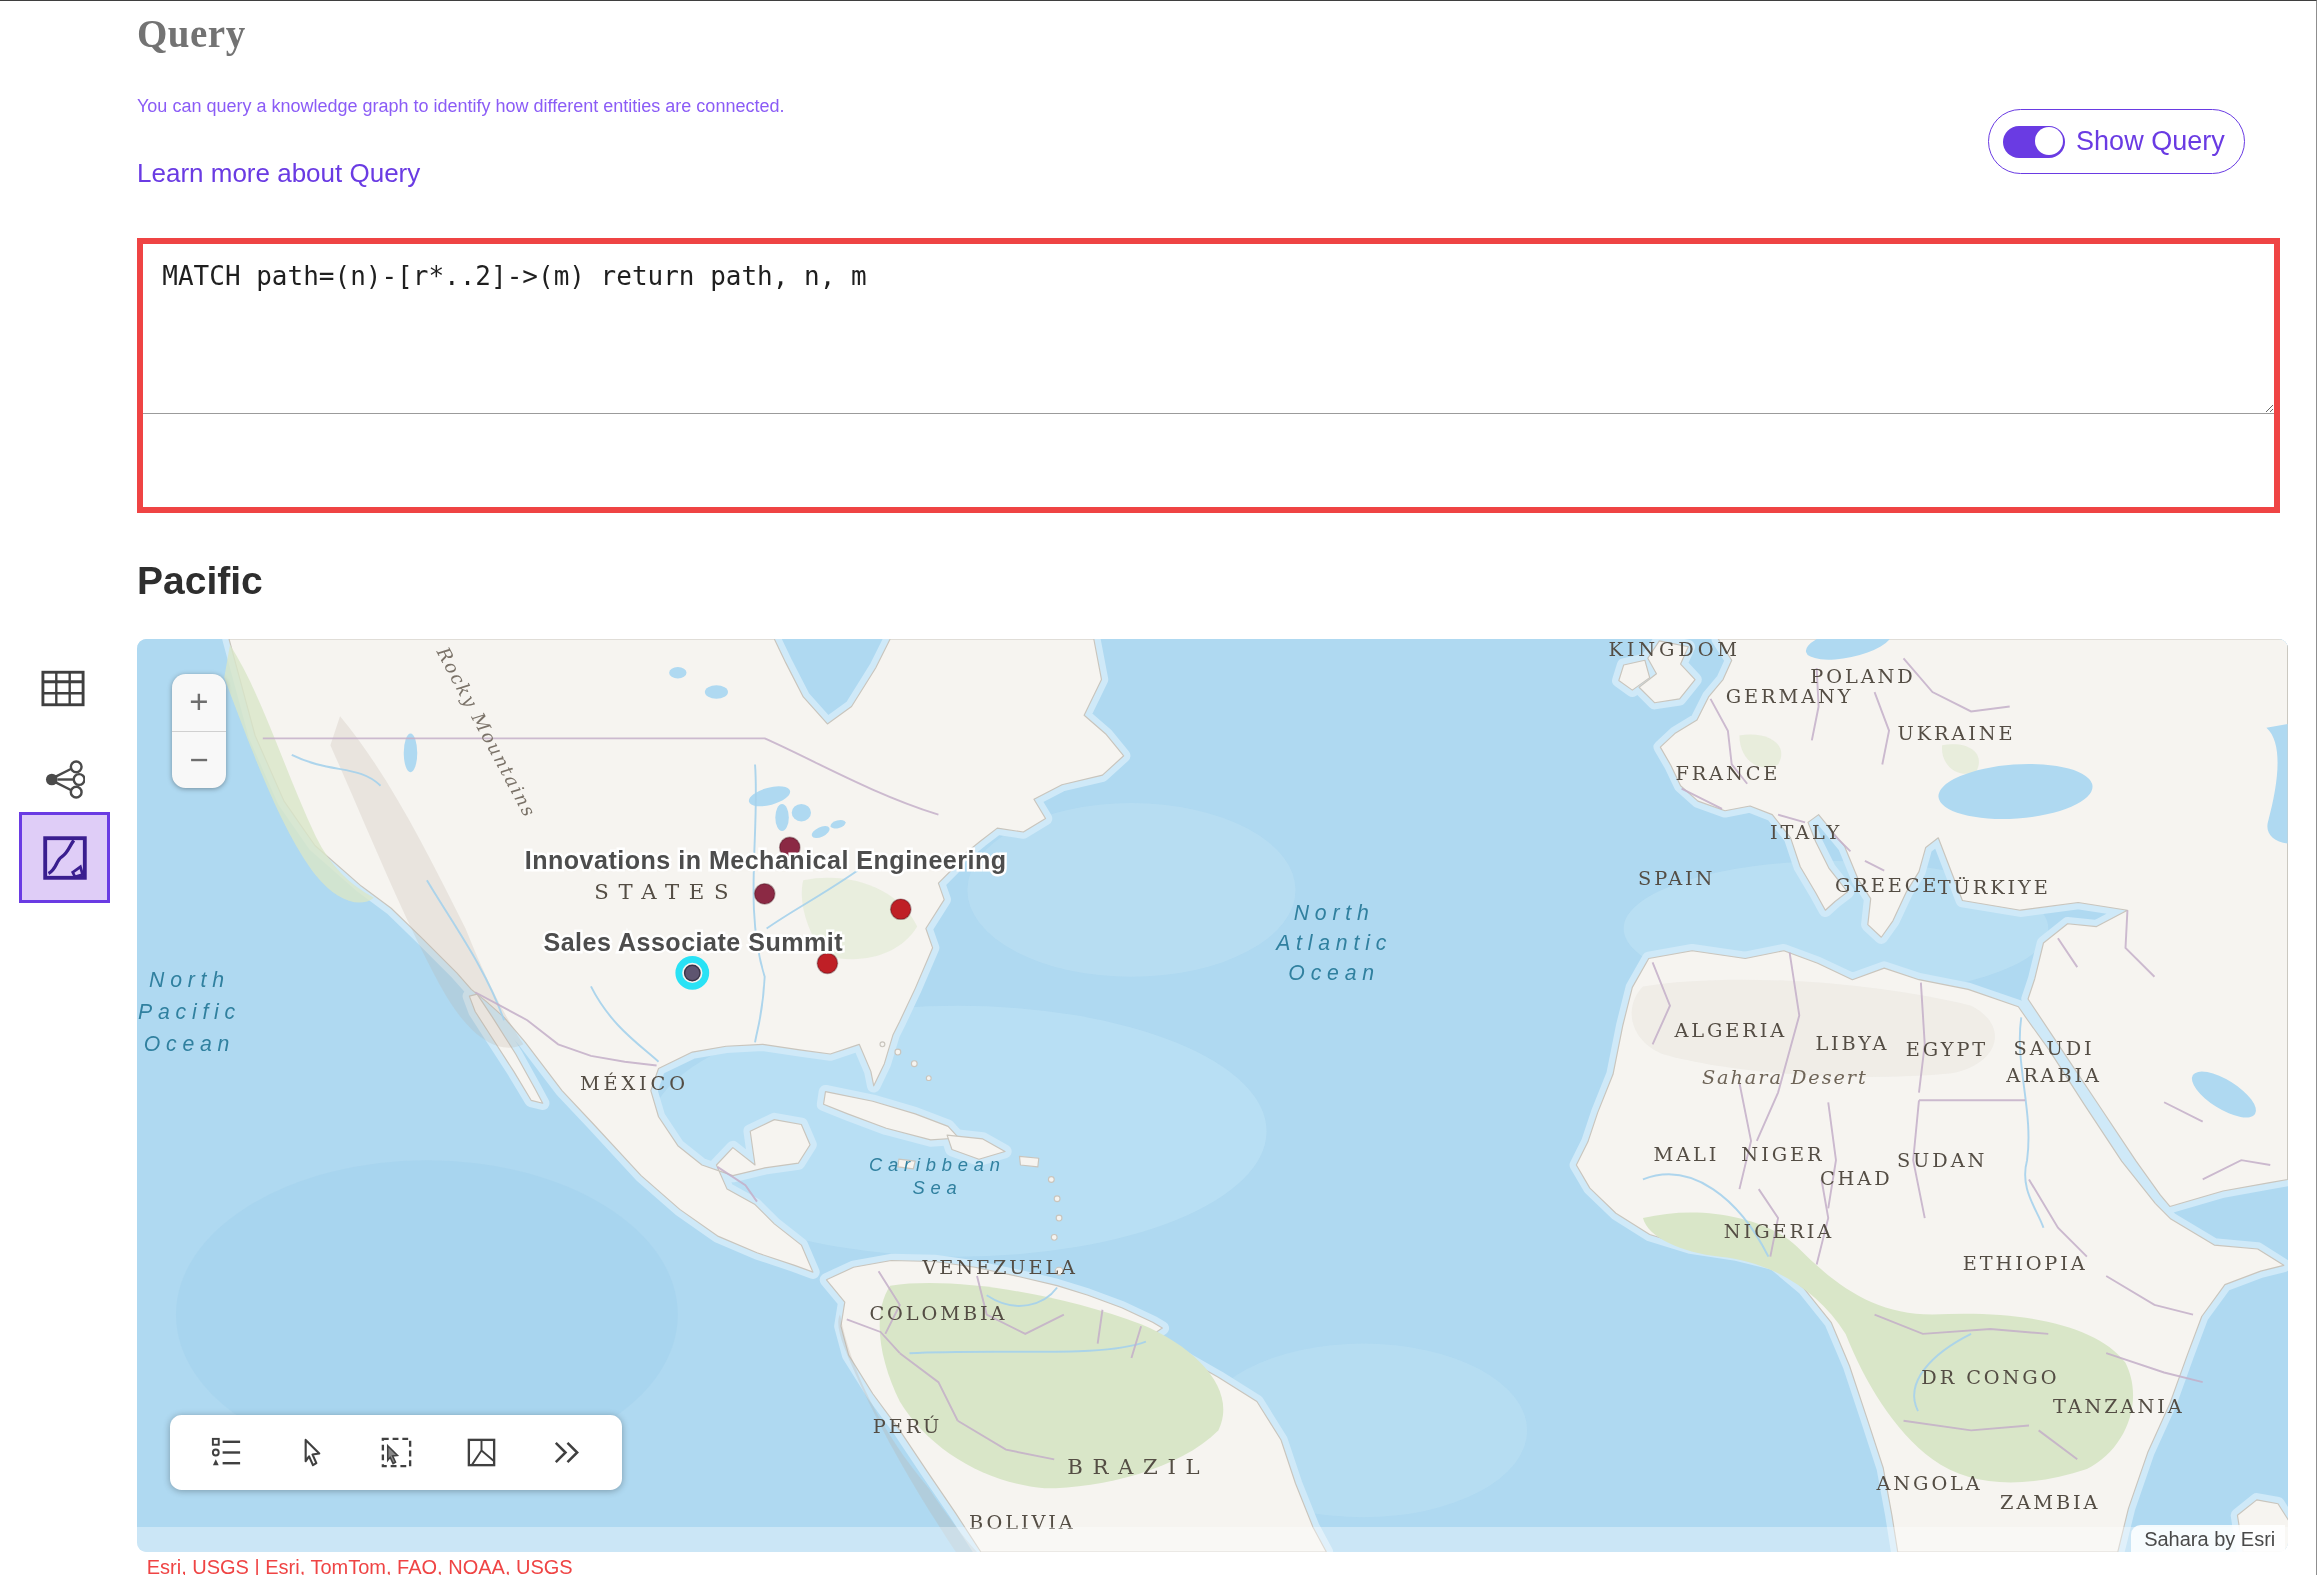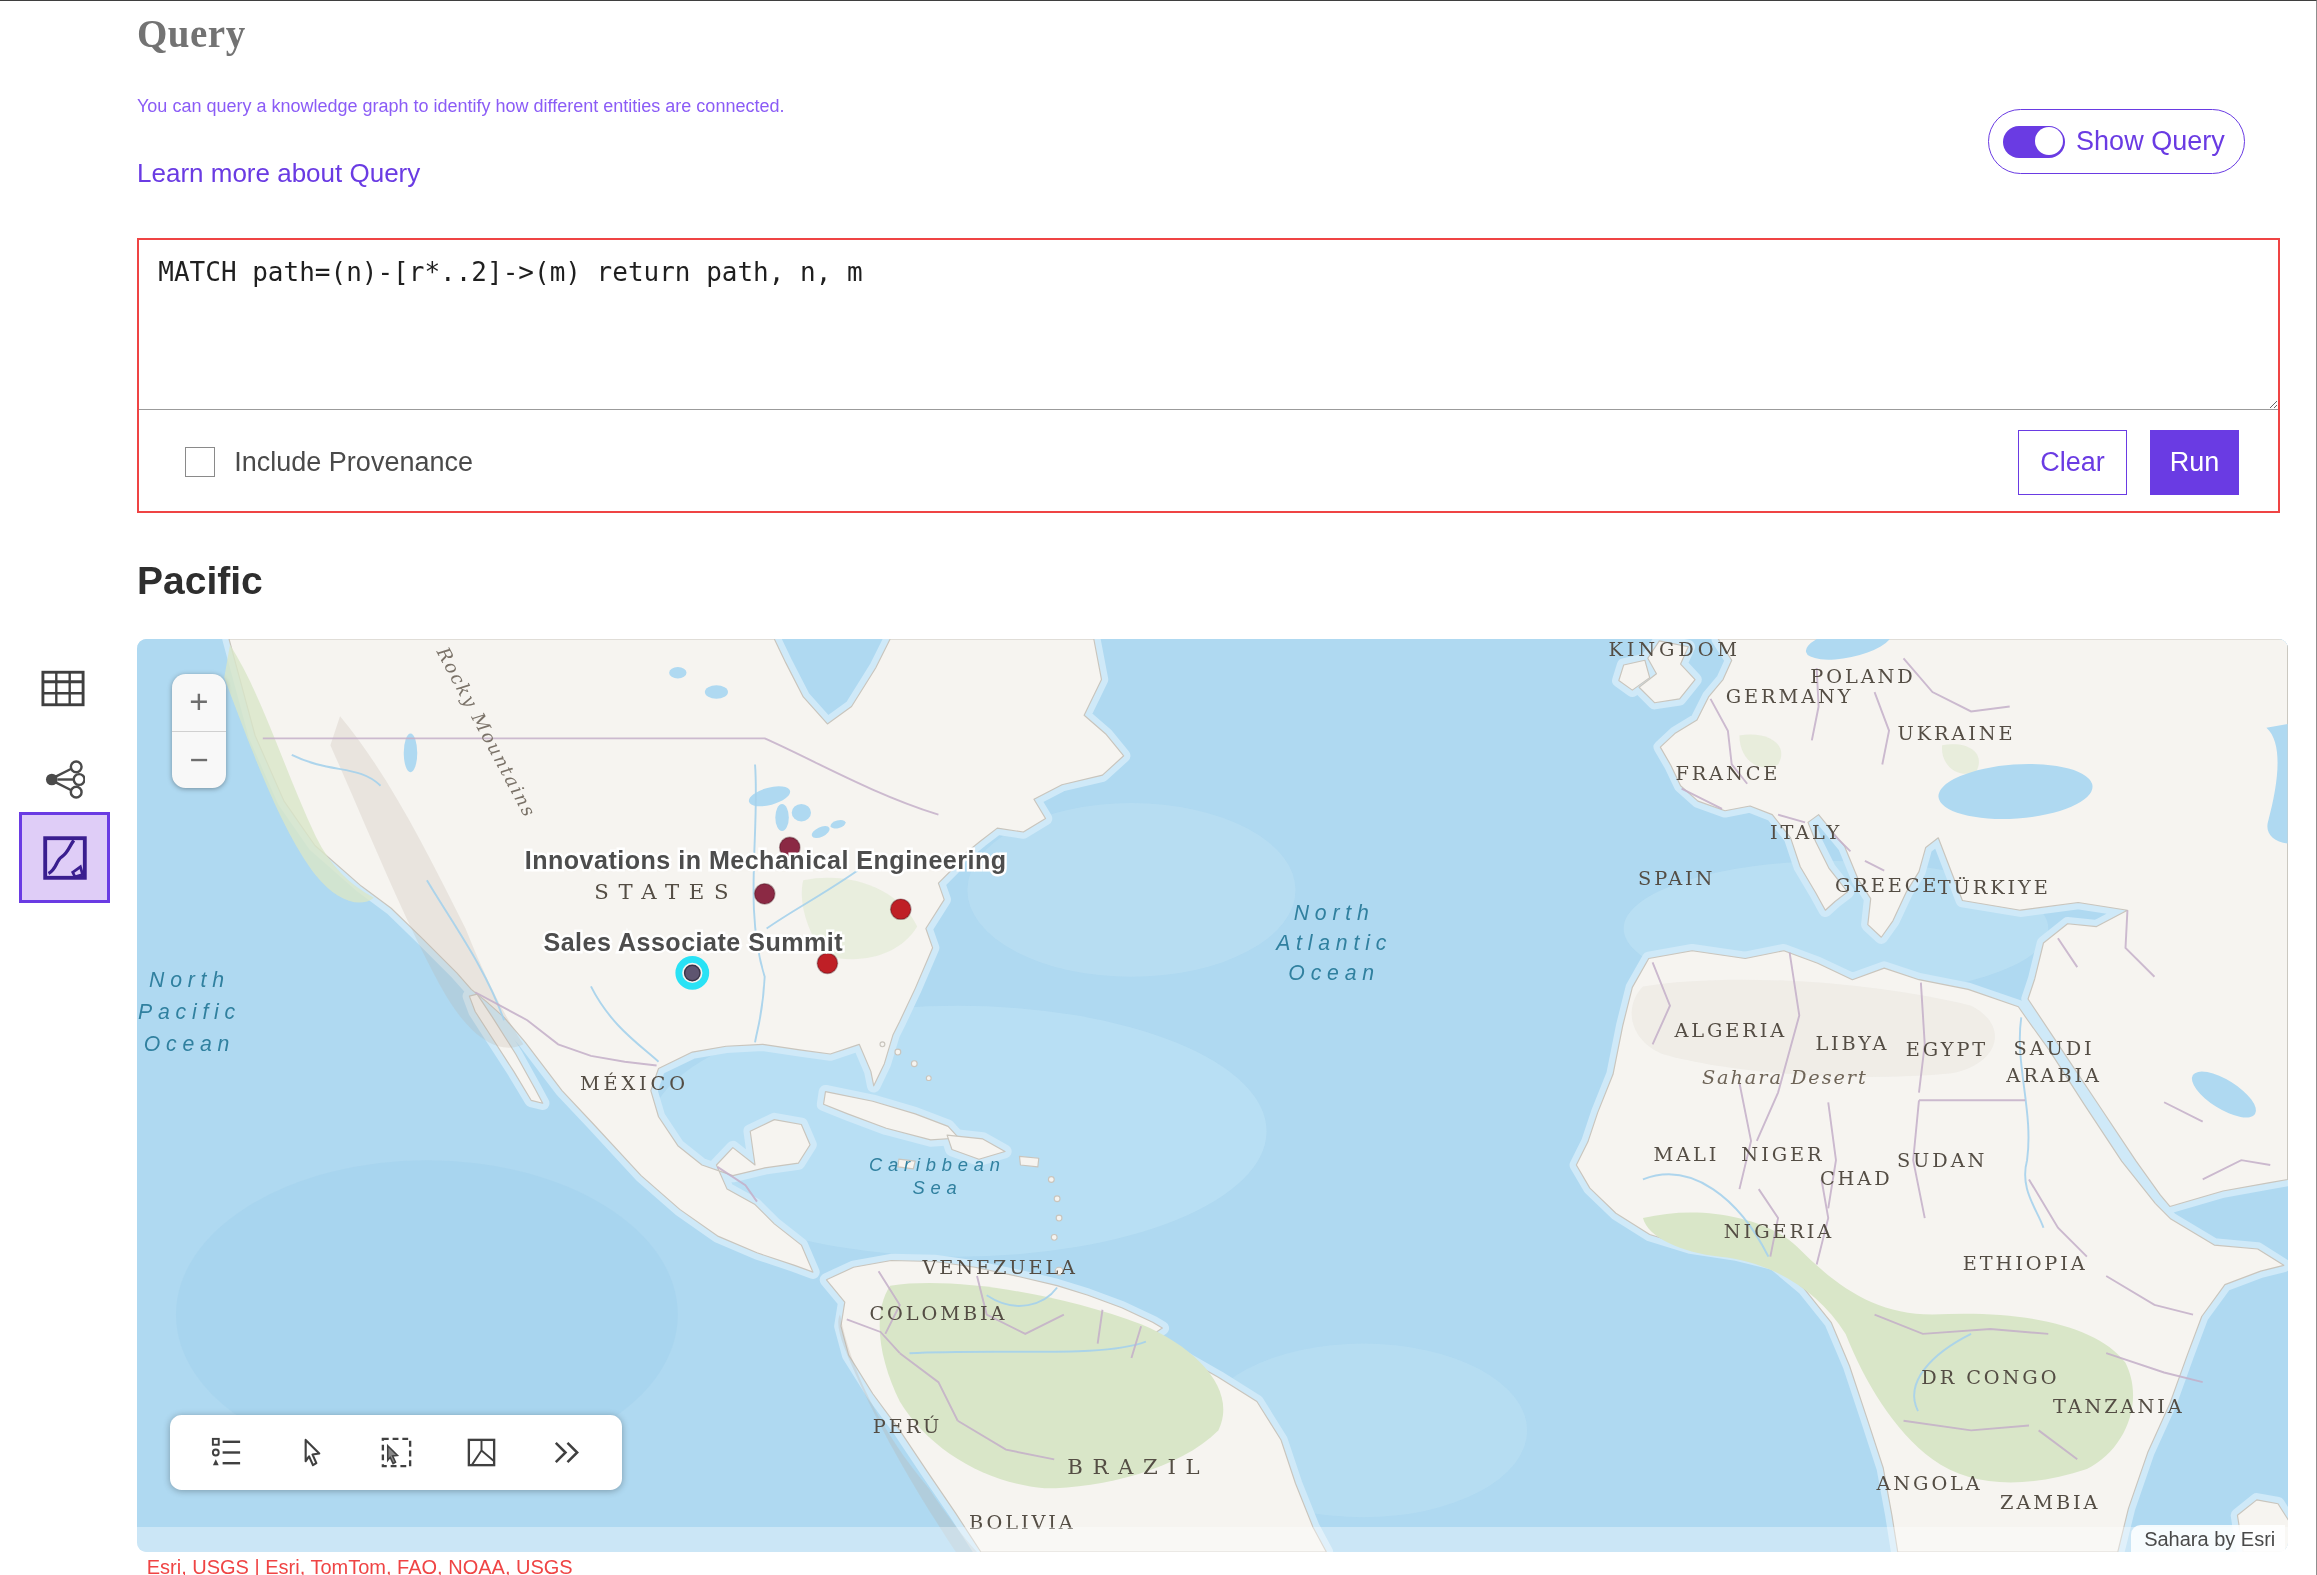--- a/index.html
+++ b/index.html
@@ -22,21 +22,21 @@
   #show-query-toggle {
     left:1988px; top:108px; width:257px; height:65px;
     border:1.9px solid var(--accent); border-radius:33px;
     display:flex; align-items:center; gap:11.6px; padding:0 19.3px 0 13.5px; cursor:pointer; background:#fff;
   }
   .switch { width:62px; height:32px; background:var(--accent); border-radius:16.4px; position:relative; flex:0 0 auto; }
   .switch .knob { position:absolute; right:1.9px; top:1.9px; width:28px; height:28px; background:#fff; border-radius:50%; }
   #show-query-toggle .tlabel { font-size:27px; color:var(--accent); white-space:nowrap; }
 
   
-  #query-panel { left:137px; top:237px; width:2143px; height:275px; border:2px solid #ef4444; background:#fff; }
+  #query-panel { left:137px; top:237px; width:2143px; height:275px; border:6px solid #ef4444; background:#fff; }
   #query-textarea {
     display:block; width:100%; height:170px; border:none; border-bottom:1px solid #9b9b9b; outline:none;
     font-family:"DejaVu Sans Mono","Liberation Mono",monospace; font-size:26px; color:#1f1f1f;
     padding:17.4px 19.3px; resize:vertical; background:#fff;
   }
   #query-footer { height:104px; display:flex; align-items:center; justify-content:space-between; padding:0 39px 0 46px; }
   .chk-row { display:flex; align-items:center; gap:19.3px; }
   #provenance-checkbox {
     appearance:none; -webkit-appearance:none; width:30px; height:30px; border:1.9px solid #8a8a8a; background:#fff; cursor:pointer;
   }
@@ -107,30 +107,20 @@
 
 <div class="abs" id="show-query-toggle">
   <span class="switch">
       <span class="knob"></span>
     </span>
   <span class="tlabel">Show Query</span>
 </div>
 
 <div class="abs" id="query-panel">
   <textarea id="query-textarea" spellcheck="false" style="">MATCH path=(n)-[r*..2]-&gt;(m) return path, n, m</textarea>
-  <div id="query-footer">
-    <label class="chk-row">
-      <input type="checkbox" id="provenance-checkbox" style="">
-      <span class="chk-label">Include Provenance</span>
-    </label>
-    <div class="btn-row">
-      <button id="clear-button">Clear</button>
-      <button id="run-button">Run</button>
-    </div>
-  </div>
 </div>
 
 <h2 class="abs" id="results-title">Pacific</h2>
 
 <div class="abs rail-icon" style="left:41px; top:669px;">
   <svg width="44" height="37" viewBox="0 0 46 38">
     <rect x="2" y="2" width="42" height="34" fill="none" stroke="#3f3f3f" stroke-width="3"></rect>
     <line x1="2" y1="12" x2="44" y2="12" stroke="#3f3f3f" stroke-width="3"></line>
     <line x1="2" y1="24" x2="44" y2="24" stroke="#3f3f3f" stroke-width="2.5"></line>
     <line x1="16" y1="2" x2="16" y2="36" stroke="#3f3f3f" stroke-width="2.5"></line>

